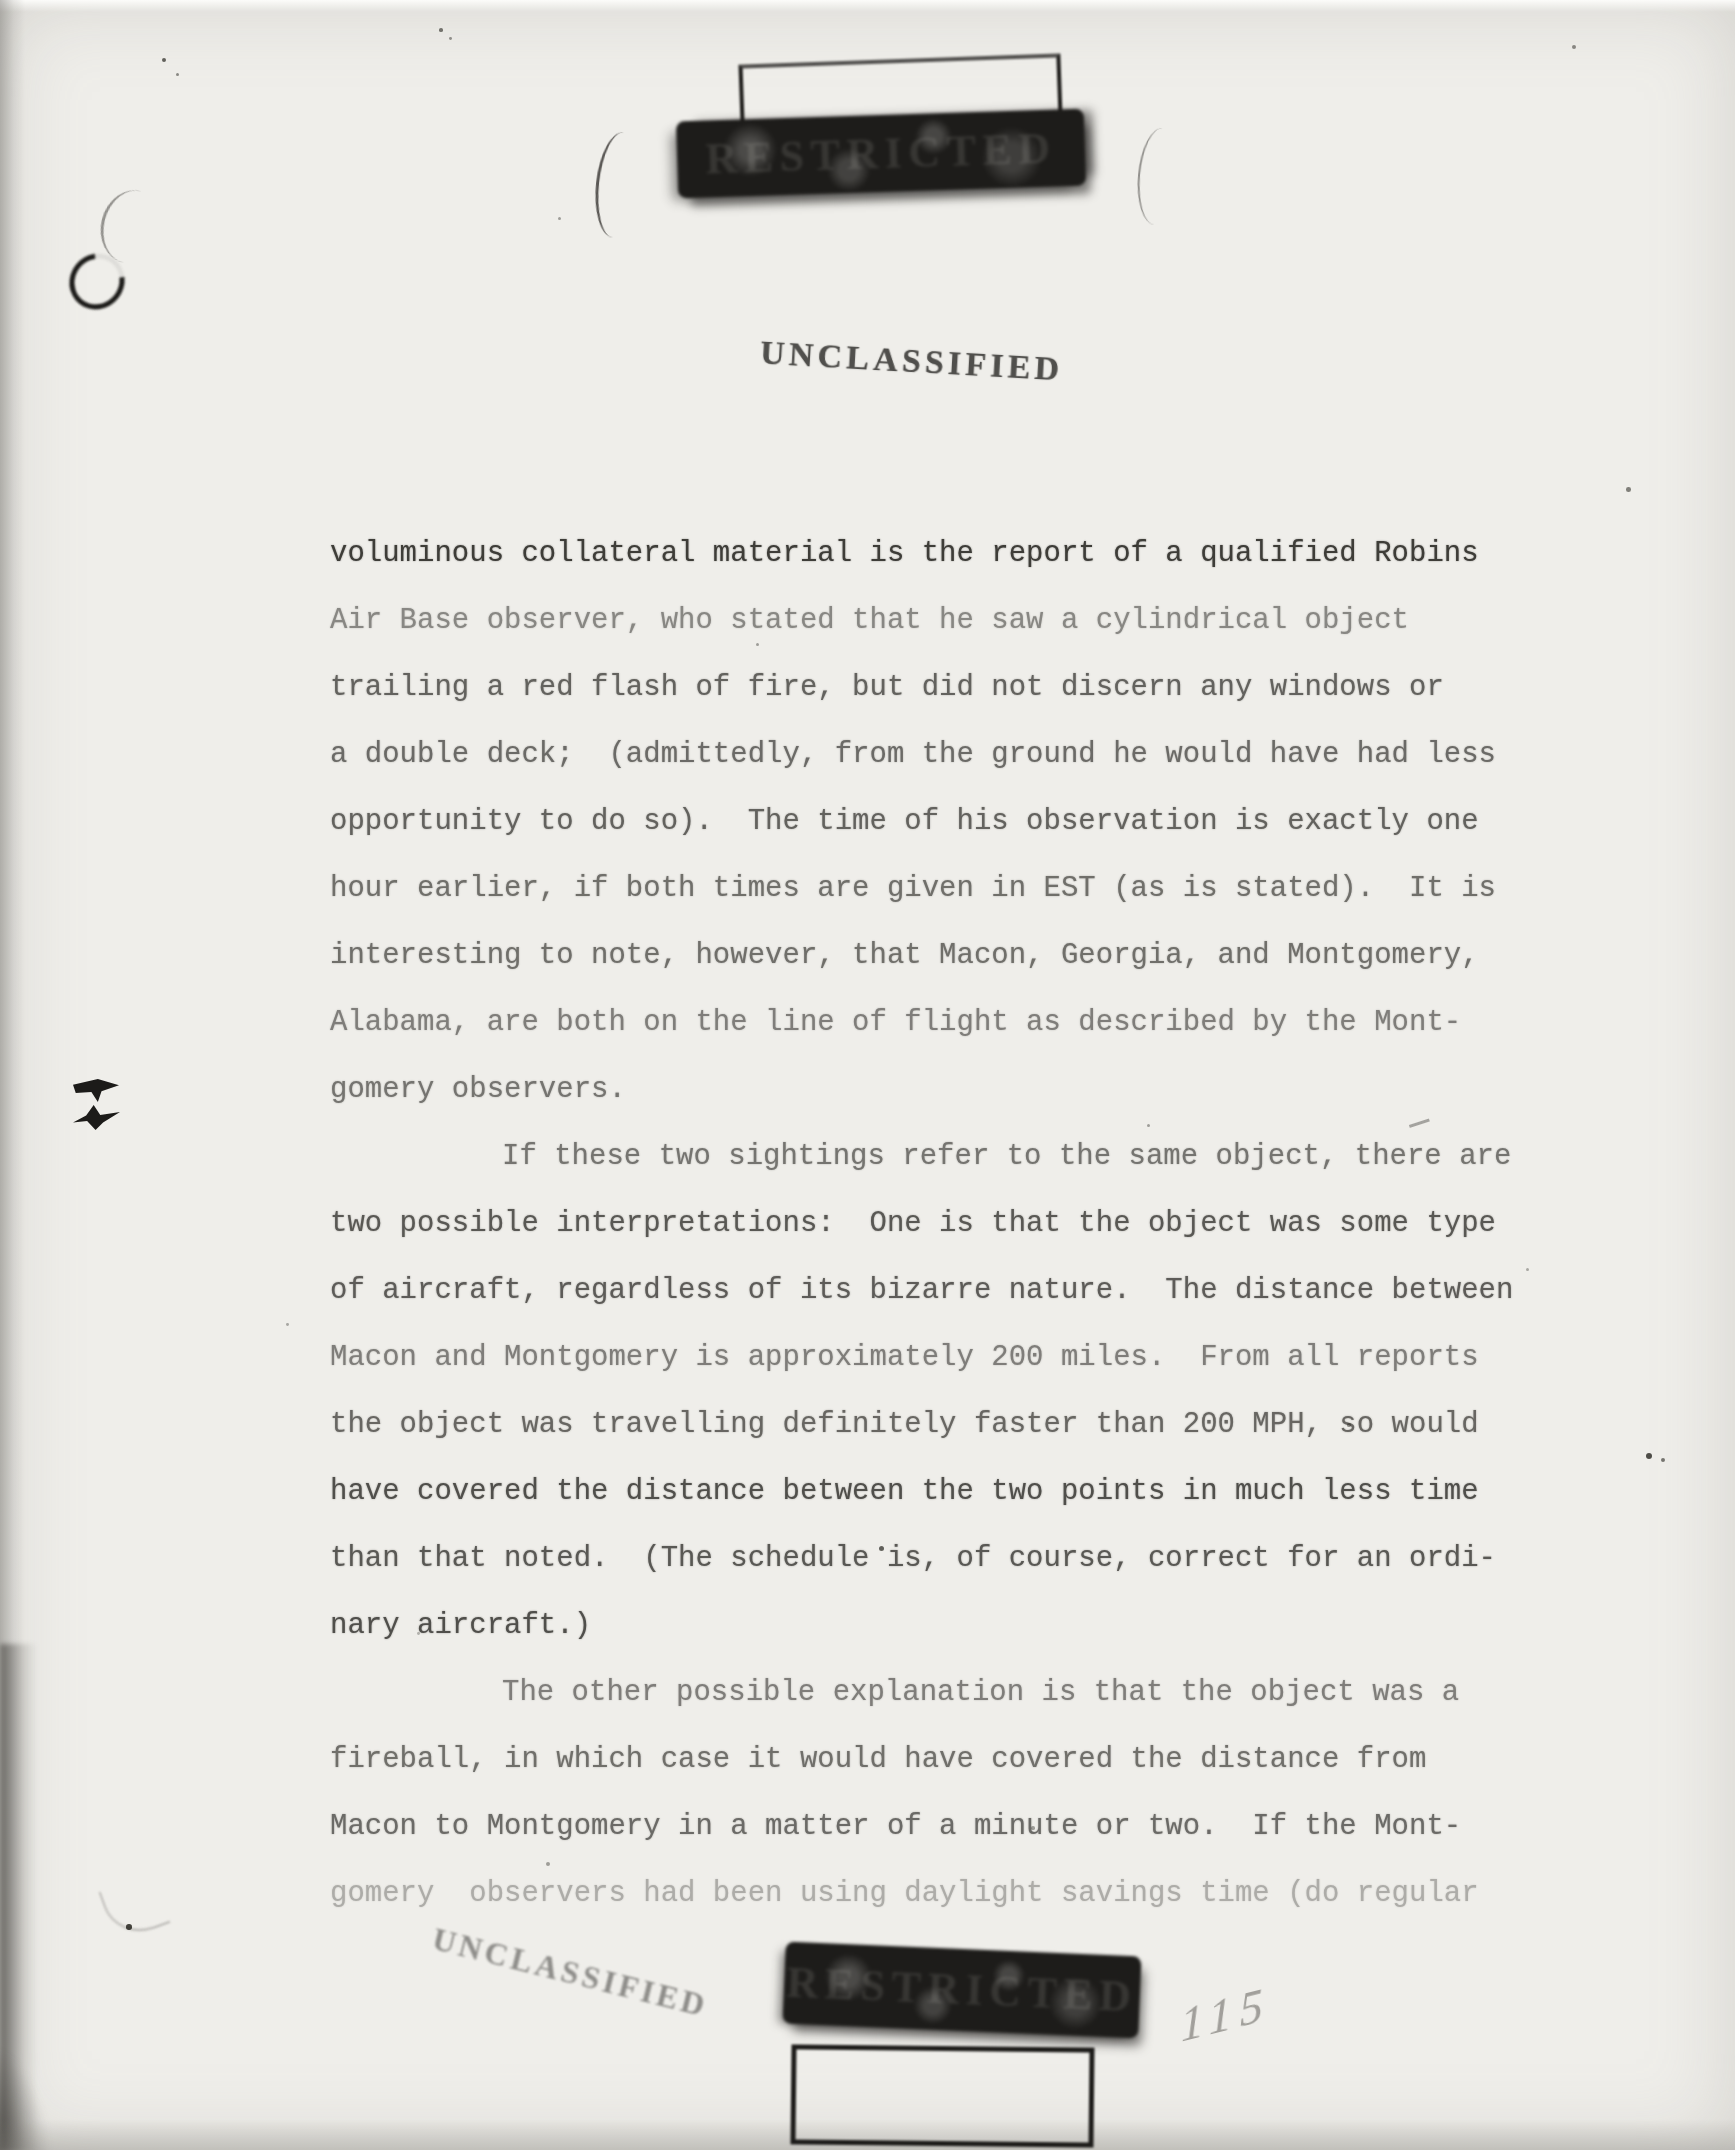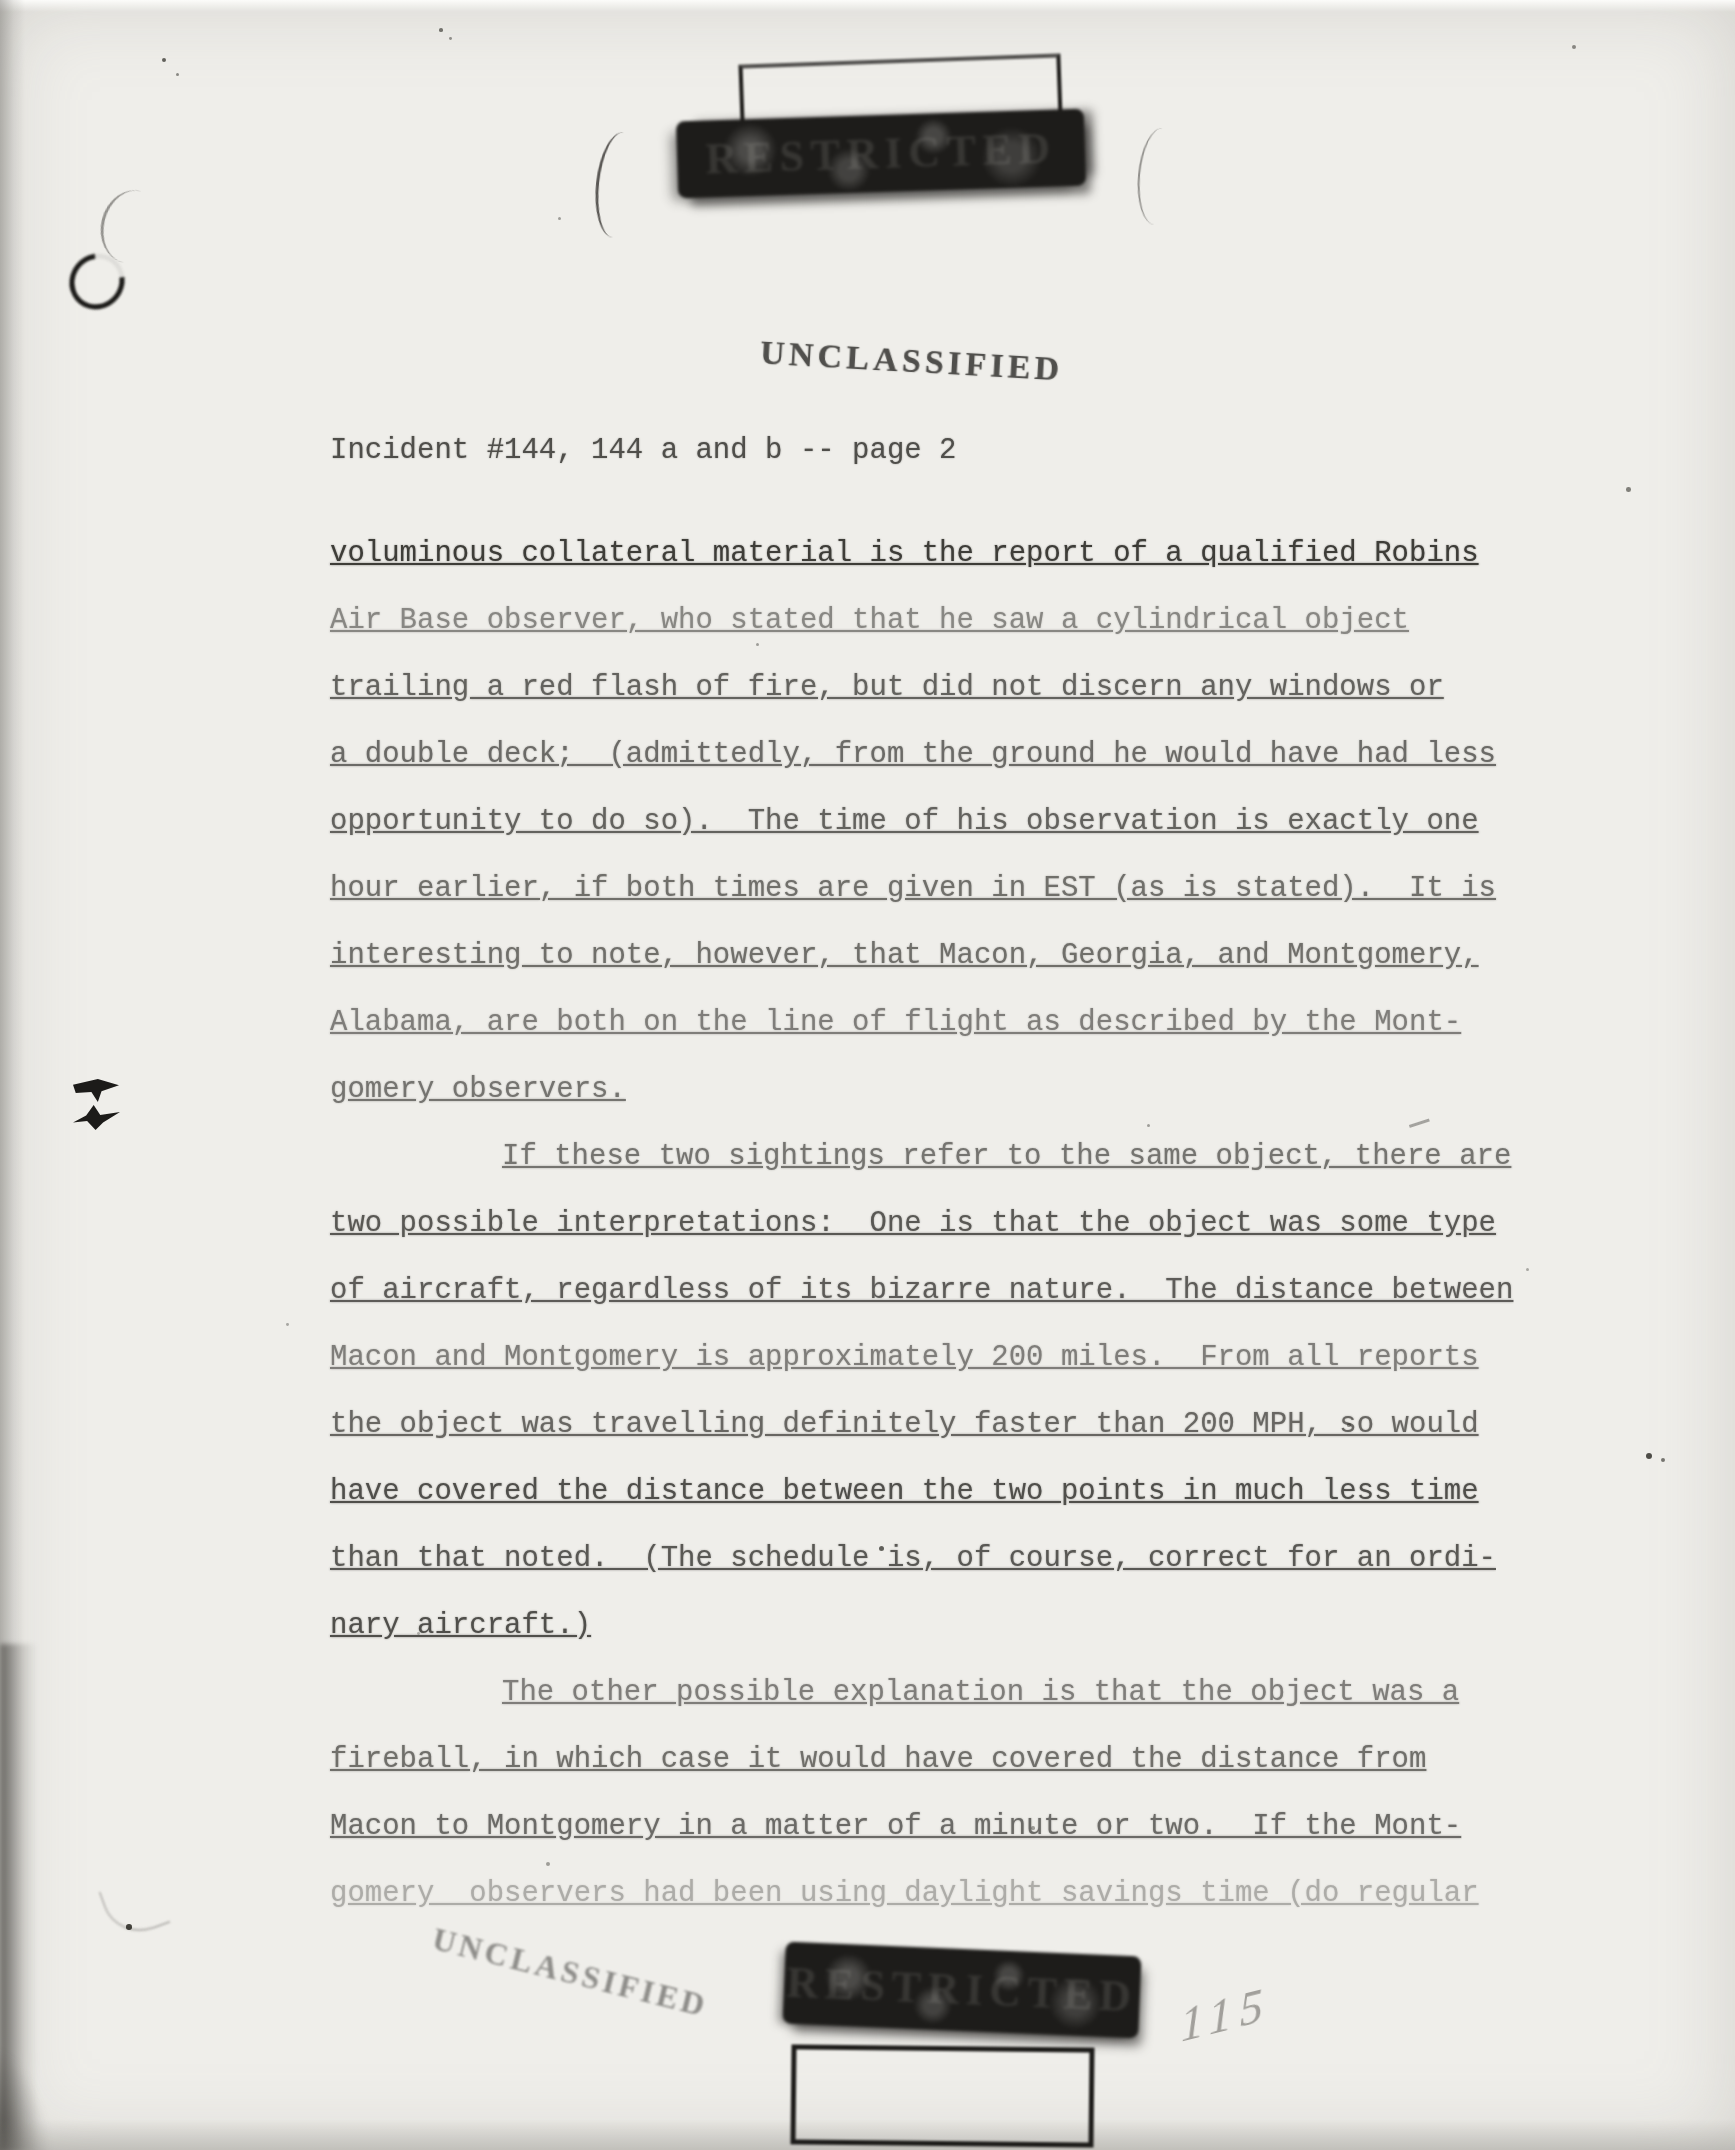--- a/index.html
+++ b/index.html
@@ -28,21 +28,21 @@
   .typed{
     position:absolute;left:330px;
     font-size:29px;line-height:67px;
     color:#34332f;white-space:pre;
     filter:blur(0.6px);
     text-shadow:0 0 1.8px rgba(52,51,47,0.55);
   }
   .tline{height:67px;}
   .tline.indent{padding-left:172px;}
   .heading{top:417px;opacity:0.85;}
-  .body-lines{top:520px;text-decoration:underline;}
+  .body-lines{top:520px;}
 
   
   .stamp-text{
     position:absolute;
     font-family:"Liberation Serif","DejaVu Serif",serif;
     font-weight:bold;color:#2e2d2a;
     filter:blur(0.7px);
   }
   .stamp-unclassified-top{
     left:760px;top:342px;font-size:34px;letter-spacing:4.2px;
@@ -127,21 +127,20 @@
   <div class="corner-bl"></div>
   <div class="edge-bottom"></div>
 
   <div class="stamp-box stamp-box-top"></div>
   <div class="blot blot-top">
     <span class="ghost">RESTRICTED</span>
     <span class="noise"></span>
   </div>
   <div class="stamp-text stamp-unclassified-top">UNCLASSIFIED</div>
 
-  <div class="typed heading">Incident #144, 144 a and b -- page 2</div>
   <div class="typed body-lines"><div class="tline" style="opacity: 0.95;">voluminous collateral material is the report of a qualified Robins</div><div class="tline" style="opacity: 0.55;">Air Base observer, who stated that he saw a cylindrical object</div><div class="tline" style="opacity: 0.75;">trailing a red flash of fire, but did not discern any windows or</div><div class="tline" style="opacity: 0.7;">a double deck;  (admittedly, from the ground he would have had less</div><div class="tline" style="opacity: 0.75;">opportunity to do so).  The time of his observation is exactly one</div><div class="tline" style="opacity: 0.68;">hour earlier, if both times are given in EST (as is stated).  It is</div><div class="tline" style="opacity: 0.68;">interesting to note, however, that Macon, Georgia, and Montgomery,</div><div class="tline" style="opacity: 0.6;">Alabama, are both on the line of flight as described by the Mont-</div><div class="tline" style="opacity: 0.65;">gomery observers.</div><div class="tline indent" style="opacity: 0.65;">If these two sightings refer to the same object, there are</div><div class="tline" style="opacity: 0.8;">two possible interpretations:  One is that the object was some type</div><div class="tline" style="opacity: 0.78;">of aircraft, regardless of its bizarre nature.  The distance between</div><div class="tline" style="opacity: 0.6;">Macon and Montgomery is approximately 200 miles.  From all reports</div><div class="tline" style="opacity: 0.72;">the object was travelling definitely faster than 200 MPH, so would</div><div class="tline" style="opacity: 0.85;">have covered the distance between the two points in much less time</div><div class="tline" style="opacity: 0.8;">than that noted.  (The schedule is, of course, correct for an ordi-</div><div class="tline" style="opacity: 0.85;">nary aircraft.)</div><div class="tline indent" style="opacity: 0.6;">The other possible explanation is that the object was a</div><div class="tline" style="opacity: 0.68;">fireball, in which case it would have covered the distance from</div><div class="tline" style="opacity: 0.7;">Macon to Montgomery in a matter of a minute or two.  If the Mont-</div><div class="tline" style="opacity: 0.35;">gomery  observers had been using daylight savings time (do regular</div></div>
 
   <div class="stamp-text stamp-unclassified-bottom">UNCLASSIFIED</div>
   <div class="blot blot-bottom">
     <span class="ghost">RESTRICTED</span>
     <span class="noise"></span>
   </div>
   <div class="stamp-box stamp-box-bottom"></div>
   <div class="pencil-115">115</div>
 

